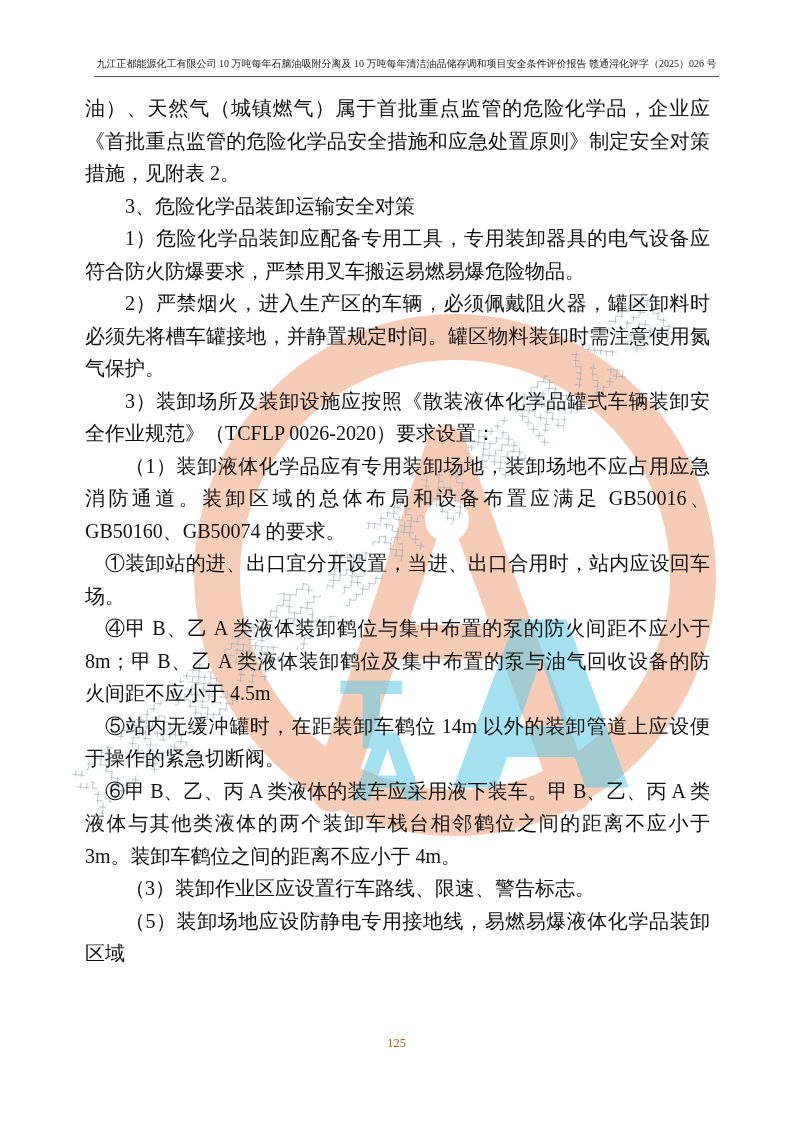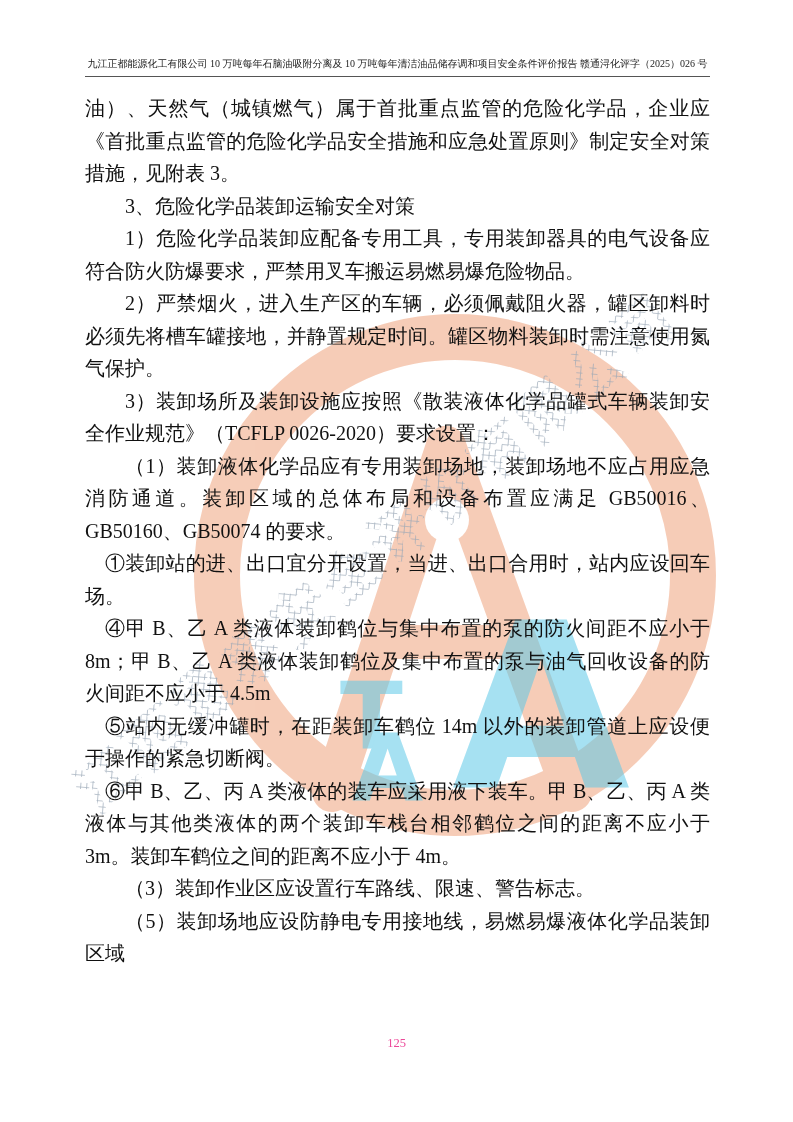--- a/index.html
+++ b/index.html
@@ -1,39 +1,39 @@
 <!DOCTYPE html>
 <html><head>
 <meta charset="utf-8">
 <style>
   html,body{margin:0;padding:0;background:#ffffff;}
   .page{
     position:relative;width:793px;height:1122px;background:#ffffff;overflow:hidden;
     font-family:"Liberation Serif","DejaVu Serif",serif;color:#111;
   }
   .header{
-    position:absolute;left:85px;width:625px;top:57px;
+    position:absolute;left:94px;width:625px;top:57px;
     font-size:10px;color:#222;text-align:center;white-space:nowrap;overflow:hidden;
     border-bottom:1px solid #555;padding-bottom:5px;z-index:1;
   }
   .watermark{
     position:absolute;left:0;top:0;width:793px;height:1122px;
     z-index:0;pointer-events:none;
   }
   .body-text{
     position:absolute;left:85px;width:625px;top:92px;z-index:1;
     font-size:20px;line-height:32.5px;text-align:justify;
     text-justify:inter-ideograph;
   }
   .para{margin:0;}
   .ind-1{text-indent:1em;}
   .ind-2{text-indent:2em;}
   .footer{
     position:absolute;left:0;width:793px;top:1036px;text-align:center;
-    font-size:12.5px;color:#ec4899;z-index:1;
+    font-size:12.5px;color:#a16207;z-index:1;
   }
 </style>
 </head>
 <body>
 
 <div class="page">
 
   <svg class="watermark" viewBox="0 0 793 1122">
     <defs>
       <pattern id="hatch" width="6" height="6" patternUnits="userSpaceOnUse" patternTransform="rotate(45)">
@@ -56,21 +56,21 @@
     </g>
 
     <text transform="translate(96,812) rotate(-40)" font-size="58" letter-spacing="6" font-weight="bold" fill="url(#hatch)" opacity="0.85" font-family="'Liberation Serif','DejaVu Serif',serif">江西通泰安全评价有限公司</text>
   </svg>
 
   <div class="header">
     <span>九江正都能源化工有限公司 10 万吨每年石脑油吸附分离及 10 万吨每年清洁油品储存调和项目安全条件评价报告  赣通浔化评字（2025）026 号</span>
   </div>
 
   <div class="body-text">
-      <p class="para ind-0">油）、天然气（城镇燃气）属于首批重点监管的危险化学品，企业应《首批重点监管的危险化学品安全措施和应急处置原则》制定安全对策措施，见附表 3。</p>
+      <p class="para ind-0">油）、天然气（城镇燃气）属于首批重点监管的危险化学品，企业应《首批重点监管的危险化学品安全措施和应急处置原则》制定安全对策措施，见附表 2。</p>
       <p class="para ind-2">3、危险化学品装卸运输安全对策</p>
       <p class="para ind-2">1）危险化学品装卸应配备专用工具，专用装卸器具的电气设备应符合防火防爆要求，严禁用叉车搬运易燃易爆危险物品。</p>
       <p class="para ind-2">2）严禁烟火，进入生产区的车辆，必须佩戴阻火器，罐区卸料时必须先将槽车罐接地，并静置规定时间。罐区物料装卸时需注意使用氮气保护。</p>
       <p class="para ind-2">3）装卸场所及装卸设施应按照《散装液体化学品罐式车辆装卸安全作业规范》（TCFLP 0026-2020）要求设置：</p>
       <p class="para ind-2">（1）装卸液体化学品应有专用装卸场地，装卸场地不应占用应急消防通道。装卸区域的总体布局和设备布置应满足 GB50016、GB50160、GB50074 的要求。</p>
       <p class="para ind-1">①装卸站的进、出口宜分开设置，当进、出口合用时，站内应设回车场。</p>
       <p class="para ind-1">④甲 B、乙 A 类液体装卸鹤位与集中布置的泵的防火间距不应小于 8m；甲 B、乙 A 类液体装卸鹤位及集中布置的泵与油气回收设备的防火间距不应小于 4.5m</p>
       <p class="para ind-1">⑤站内无缓冲罐时，在距装卸车鹤位 14m 以外的装卸管道上应设便于操作的紧急切断阀。</p>
       <p class="para ind-1">⑥甲 B、乙、丙 A 类液体的装车应采用液下装车。甲 B、乙、丙 A 类液体与其他类液体的两个装卸车栈台相邻鹤位之间的距离不应小于 3m。装卸车鹤位之间的距离不应小于 4m。</p>
       <p class="para ind-2">（3）装卸作业区应设置行车路线、限速、警告标志。</p>

